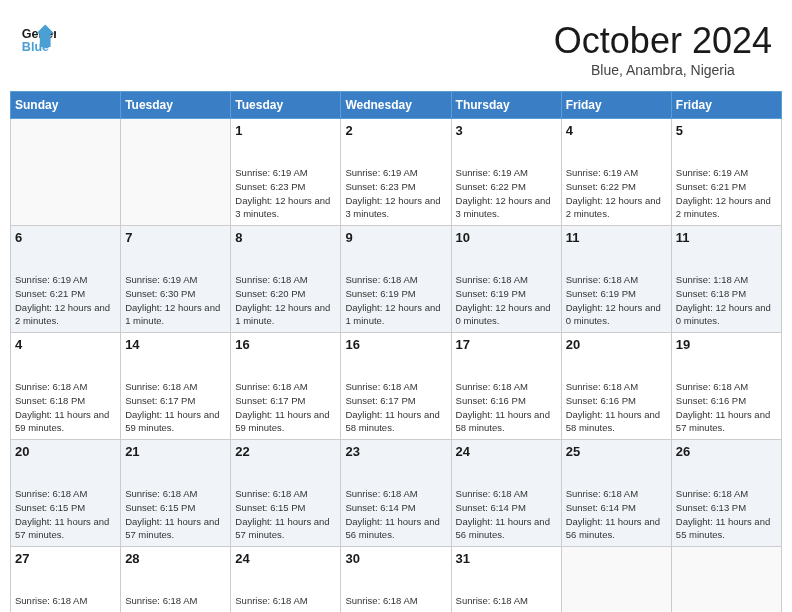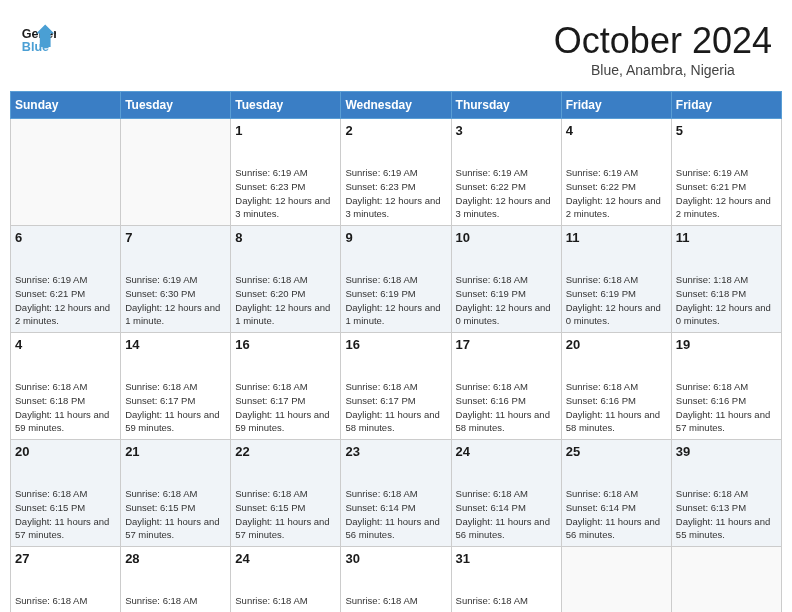--- a/index.html
+++ b/index.html
@@ -290,21 +290,21 @@
 and 56 minutes.</div>
         </td>
         <td>
           <span class="day-number">25</span>
           <div class="day-info">Sunrise: 6:18 AM
 Sunset: 6:14 PM
 Daylight: 11 hours
 and 56 minutes.</div>
         </td>
         <td>
-          <span class="day-number">39</span>
+          <span class="day-number">26</span>
           <div class="day-info">Sunrise: 6:18 AM
 Sunset: 6:13 PM
 Daylight: 11 hours
 and 55 minutes.</div>
         </td>
       </tr>
       <tr>
         <td>
           <span class="day-number">27</span>
           <div class="day-info">Sunrise: 6:18 AM

